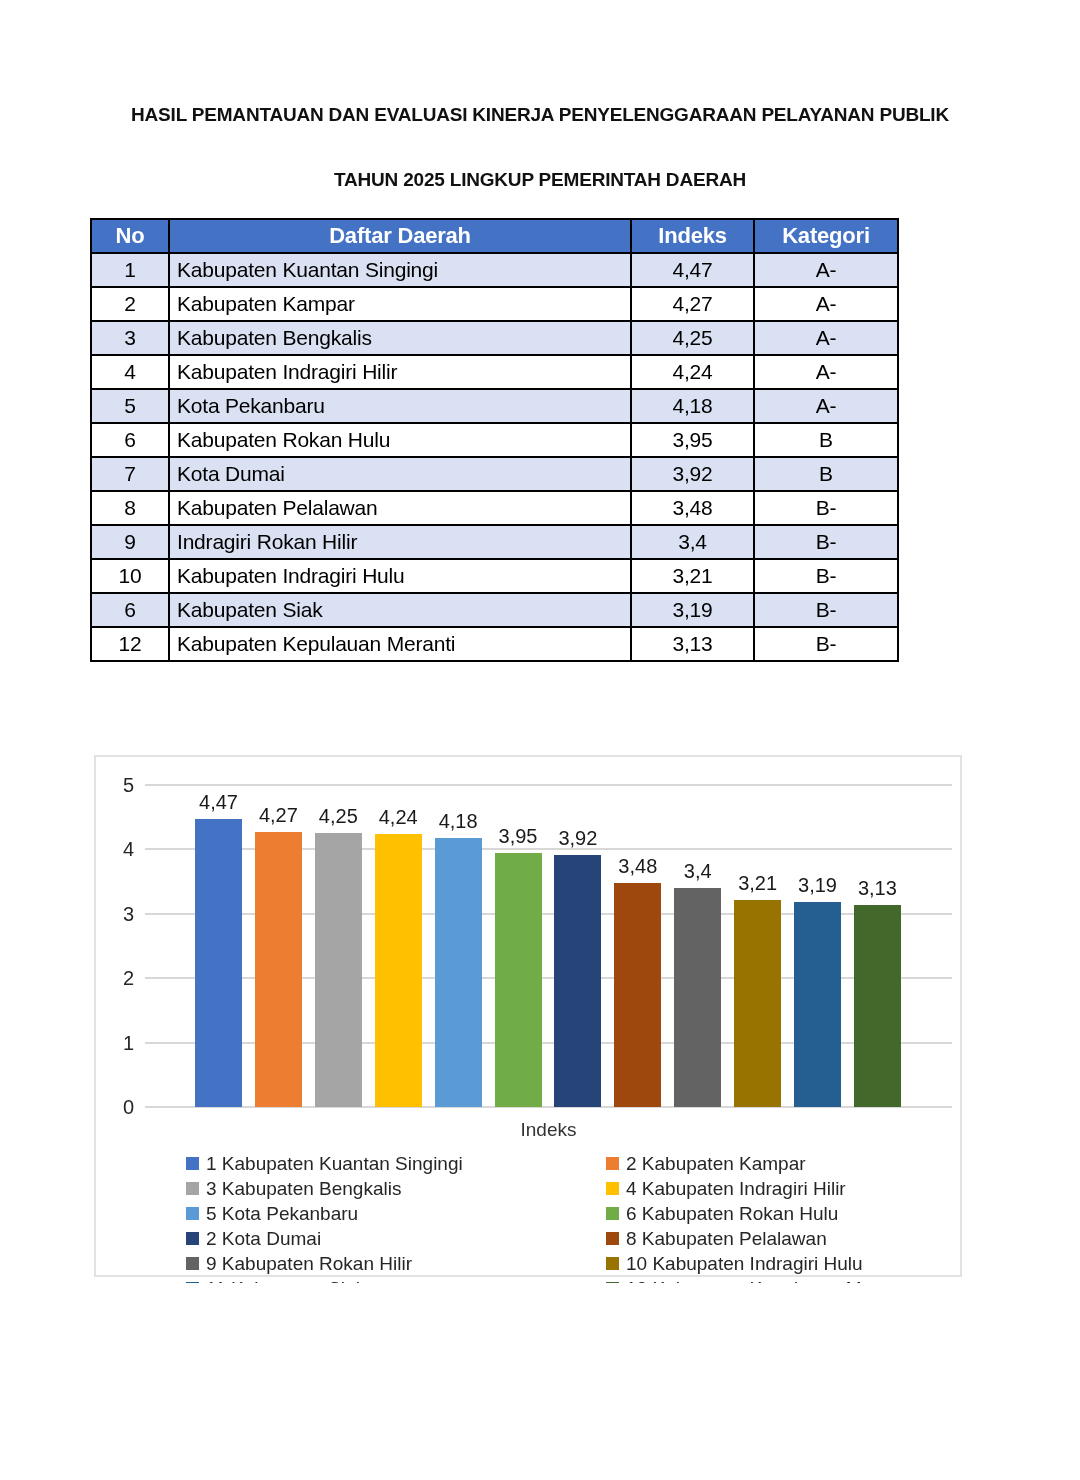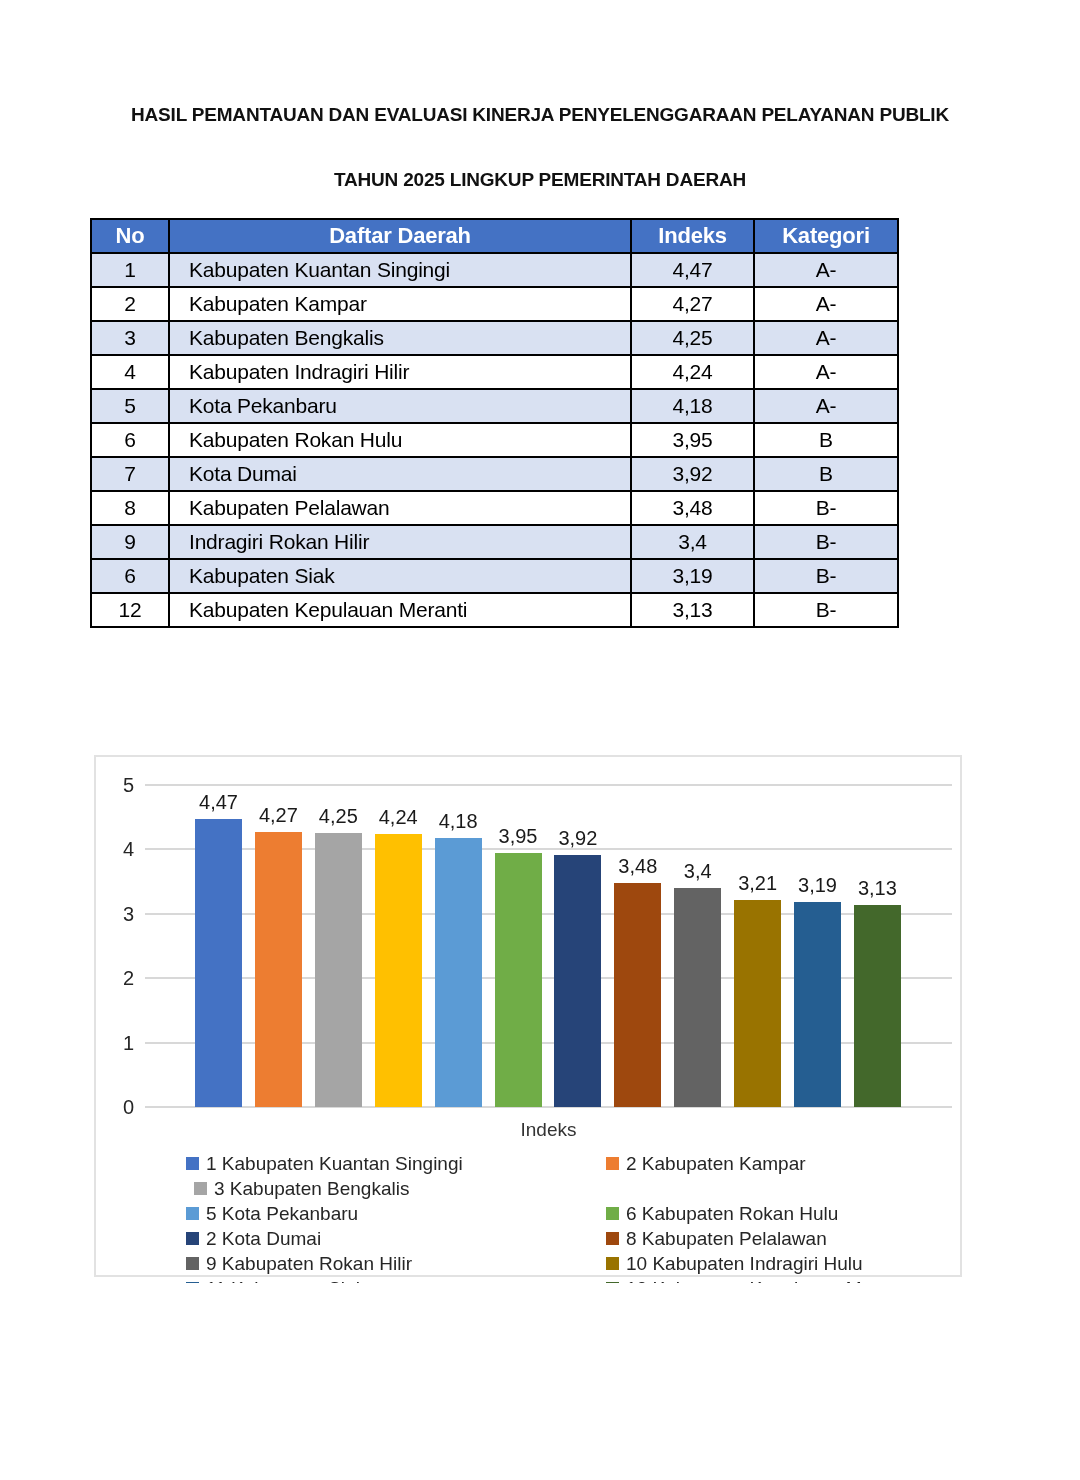--- a/index.html
+++ b/index.html
@@ -16,21 +16,21 @@
   table.rank { position:absolute; left:90px; top:218px; width:807px;
                border-collapse:collapse; table-layout:fixed; }
   table.rank col.c-no { width:78px; }
   table.rank col.c-daerah { width:462px; }
   table.rank col.c-indeks { width:123px; }
   table.rank col.c-kategori { width:144px; }
   table.rank th, table.rank td { border:2px solid #000; font-size:21px;
                letter-spacing:-0.2px; padding:0 4px; height:34px; vertical-align:middle; }
   table.rank th { background:#4472C4; color:#fff; font-weight:bold; font-size:22px; text-align:center; height:34px; }
   table.rank td { text-align:center; }
-  table.rank td.cell-daerah { text-align:left; padding-left:19px; }
+  table.rank td.cell-daerah { text-align:left; padding-left:7px; }
   table.rank tr.alt td { background:#D9E1F2; }
 
   
   #chart-frame { position:absolute; left:94px; top:755px; width:868px; height:522px; background:#fff; }
   #frame-border { position:absolute; inset:0; border:2px solid #E2E2E2; pointer-events:none; }
   .gridline { position:absolute; height:2px; background:#D8D8D8; }
   .ytick { position:absolute; width:40px; text-align:right; font-size:20px; color:#262626; line-height:20px; }
   .bar { position:absolute; }
   .bar-label { position:absolute; width:84px; text-align:center; font-size:20px; color:#1a1a1a; }
   #axis-title { position:absolute; font-size:19px; color:#333; text-align:center; }
@@ -108,20 +108,26 @@
         <td class="cell-daerah">Kabupaten Pelalawan</td>
         <td class="cell-indeks">3,48</td>
         <td class="cell-kategori">B-</td>
       </tr>
       <tr class="alt">
         <td class="cell-no">9</td>
         <td class="cell-daerah">Indragiri Rokan Hilir</td>
         <td class="cell-indeks">3,4</td>
         <td class="cell-kategori">B-</td>
       </tr>
+      <tr>
+        <td class="cell-no">10</td>
+        <td class="cell-daerah">Kabupaten Indragiri Hulu</td>
+        <td class="cell-indeks">3,21</td>
+        <td class="cell-kategori">B-</td>
+      </tr>
       <tr class="alt">
         <td class="cell-no">6</td>
         <td class="cell-daerah">Kabupaten Siak</td>
         <td class="cell-indeks">3,19</td>
         <td class="cell-kategori">B-</td>
       </tr>
       <tr>
         <td class="cell-no">12</td>
         <td class="cell-daerah">Kabupaten Kepulauan Meranti</td>
         <td class="cell-indeks">3,13</td>
@@ -179,23 +185,27 @@
   <div id="axis-title" style="left: 51px; width: 807px; top: 364px;">Indeks</div>
   <div id="legend" style="left: 0px; top: 396px; width: 812px; height: 132px;">
       <div class="legend-item" style="left: 92px; top: 0px;">
         <span class="legend-marker" style="background: rgb(68, 114, 196);"></span>
         <span class="legend-text">1 Kabupaten Kuantan Singingi</span>
       </div>
       <div class="legend-item" style="left: 512px; top: 0px; text-align: center;">
         <span class="legend-marker" style="background: rgb(237, 125, 49);"></span>
         <span class="legend-text">2 Kabupaten Kampar</span>
       </div>
-      <div class="legend-item" style="left: 100px; top: 25px;">
+      <div class="legend-item" style="left: 92px; top: 25px;">
         <span class="legend-marker" style="background: rgb(165, 165, 165);"></span>
         <span class="legend-text">3 Kabupaten Bengkalis</span>
+      </div>
+      <div class="legend-item" style="left: 512px; top: 25px;">
+        <span class="legend-marker" style="background: rgb(255, 192, 0);"></span>
+        <span class="legend-text">4 Kabupaten Indragiri Hilir</span>
       </div>
       <div class="legend-item" style="left: 92px; top: 50px;">
         <span class="legend-marker" style="background: rgb(91, 155, 213);"></span>
         <span class="legend-text">5 Kota Pekanbaru</span>
       </div>
       <div class="legend-item" style="left: 512px; top: 50px;">
         <span class="legend-marker" style="background: rgb(112, 173, 71);"></span>
         <span class="legend-text">6 Kabupaten Rokan Hulu</span>
       </div>
       <div class="legend-item" style="left: 92px; top: 75px;">

